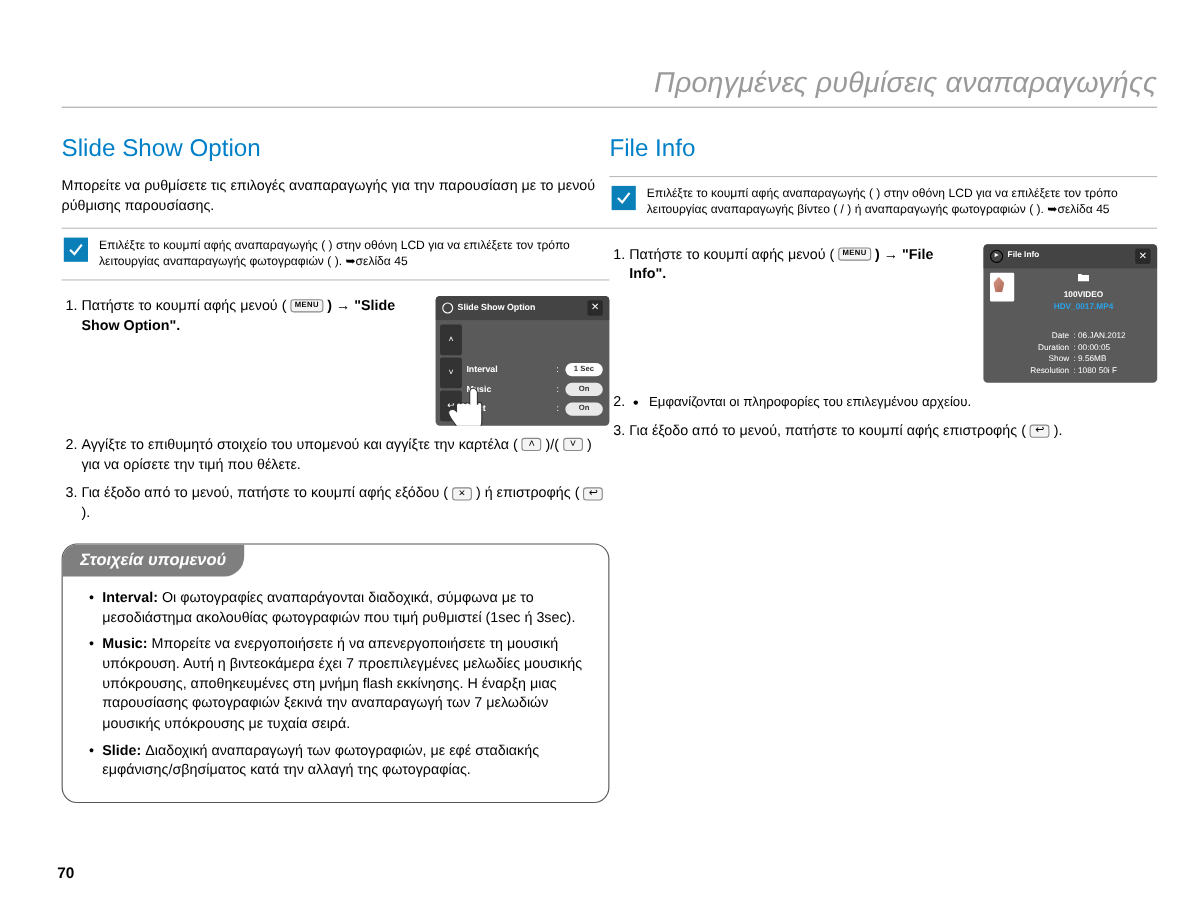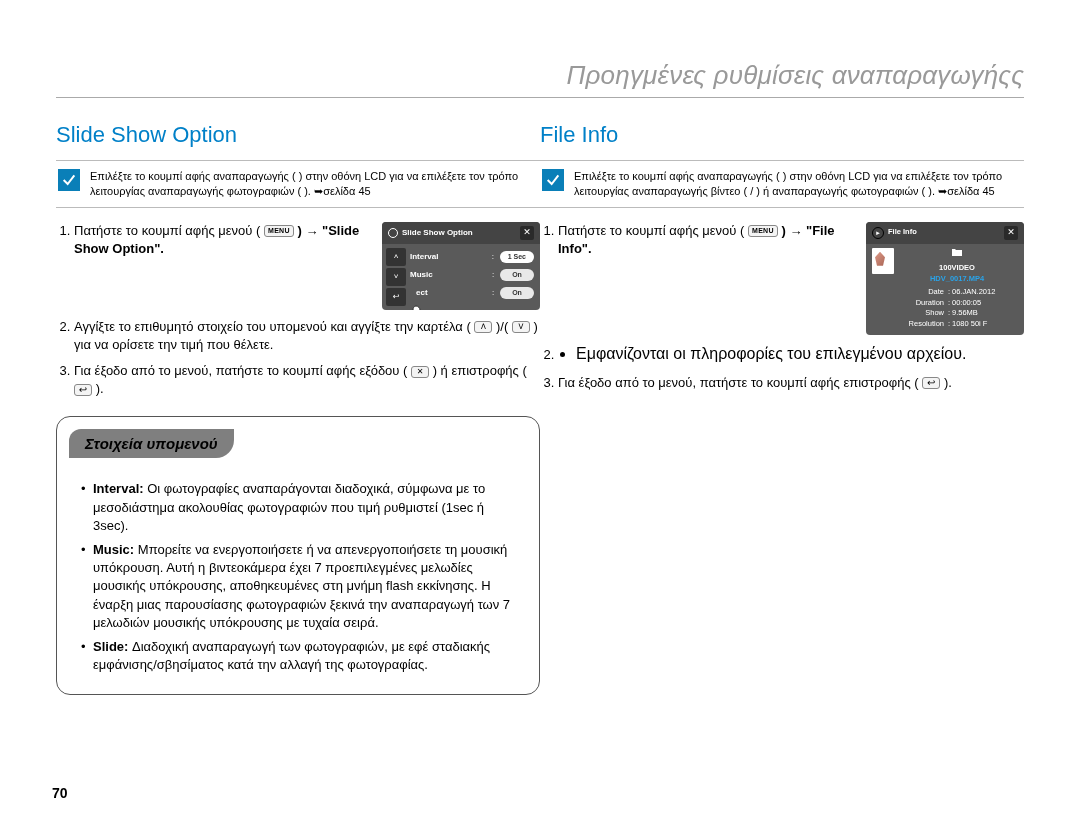--- a/index.html
+++ b/index.html
@@ -5,21 +5,21 @@
   * { box-sizing: border-box; margin: 0; padding: 0; }
   body {
     font-family: Arial, sans-serif;
     background: #fff;
     width: 1080px;
     height: 827px;
     position: relative;
     color: #000;
   }
   .page {
-    padding: 60px 56px 20px 56px;
+    padding: 60px 28px 20px 56px;
   }
   .chapter-title {
     text-align: right;
     font-size: 26px;
     color: #999;
     font-style: italic;
     font-weight: 400;
     padding-bottom: 6px;
     border-bottom: 1px solid #aaa;
     margin-bottom: 24px;
@@ -166,21 +166,21 @@
     border-radius: 2px;
     display: flex;
     align-items: center; justify-content: center;
   }
   .lcd-row {
     display: flex;
     align-items: center;
     height: 18px;
     gap: 4px;
   }
-  .lcd-row.selected { color: #fff; }
+  .lcd-row.selected { color: #fff; margin-top: 32px; }
   .lcd-label { flex: 1; font-weight: bold; }
   .lcd-colon { width: 4px; }
   .lcd-pill {
     background: #e9e9e9;
     color: #333;
     border-radius: 8px;
     padding: 1px 8px;
     font-size: 7px;
     font-weight: bold;
     min-width: 34px;
@@ -218,45 +218,45 @@
   }
   .fi-thumb::after {
     content:'';
     position:absolute;
     left:3px; top:4px;
     width:10px; height:14px;
     background: linear-gradient(135deg,#d98,#a65);
     clip-path: polygon(50% 0,100% 40%,80% 100%,20% 100%,0 40%);
   }
   .fi-folder-row, .fi-file-row { display:flex; align-items:center; gap:4px; font-weight:bold;flex-direction:column; }
-  .fi-file-row { color:#2aa3e8; margin-bottom:3px;}
+  .fi-file-row { color:#2aa3e8; margin-bottom:16px;}
   .folder-svg { display:inline-block; }
   .fi-kv { display:flex; align-items:center; gap:2px;text-align:right; }
   .fi-k { width: 46px; }
   .fi-c { width: 4px; }
   .fi-v {}
 
   
   .submenu-box {
     border: 1.5px solid #555;
     border-radius: 14px;
     margin-top: 18px;
     overflow: hidden;
   }
   .submenu-head {
     background: #7f7f7f;
-    color: #000000;
+    color: #ffffff;
     font-weight: bold;
     font-style: italic;
     font-size: 15px;
     padding: 6px 16px;
     display: inline-block;
     border-top-left-radius: 12px;
     border-bottom-right-radius: 18px;
-    margin: 12px;
+    margin: 0;
   }
   .submenu-head-wrap {
     border-bottom: none;
     background: transparent;
     padding: 0;
   }
   .submenu-content {
     padding: 10px 18px 14px 24px;
     font-size: 13px;
     line-height: 1.4;
@@ -267,21 +267,21 @@
   }
   .submenu-content .bullet {
     width: 12px;
     flex-shrink:0;
   }
   .submenu-content .label { font-weight: bold; }
   .submenu-content .desc-wrap { flex:1; }
 
   .bullet-list {
     padding-left: 14px;
-    font-size: 16px;
+    font-size: 12px;
     line-height: 1.4;
     margin-top: 4px;
   }
   .bullet-list li { list-style: disc; margin-left: 4px; }
 
   .page-num {
     position: absolute;
     left: 52px;
     bottom: 26px;
     font-size: 14px;
@@ -291,20 +291,21 @@
 </head>
 <body>
 
 <div class="page">
   <div class="chapter-title">Προηγμένες ρυθμίσεις αναπαραγωγήςς</div>
 
   <div class="cols">
 
     <div class="col">
       <h2 class="section-title">Slide Show Option</h2>
+      <p class="intro">Μπορείτε να ρυθμίσετε τις επιλογές αναπαραγωγής για την παρουσίαση με το μενού ρύθμισης παρουσίασης.</p>
 
       <div class="note-box">
         <span class="check-icon">
           <svg viewBox="0 0 24 24">
               <polyline points="4,12 10,18 20,5" fill="none" stroke="#fff" stroke-width="3"></polyline>
             </svg>
         </span>
         <span class="note-text">Επιλέξτε το κουμπί αφής αναπαραγωγής (      ) στην οθόνη LCD για να επιλέξετε τον τρόπο λειτουργίας αναπαραγωγής φωτογραφιών (     ). ➥σελίδα 45</span>
       </div>
 

